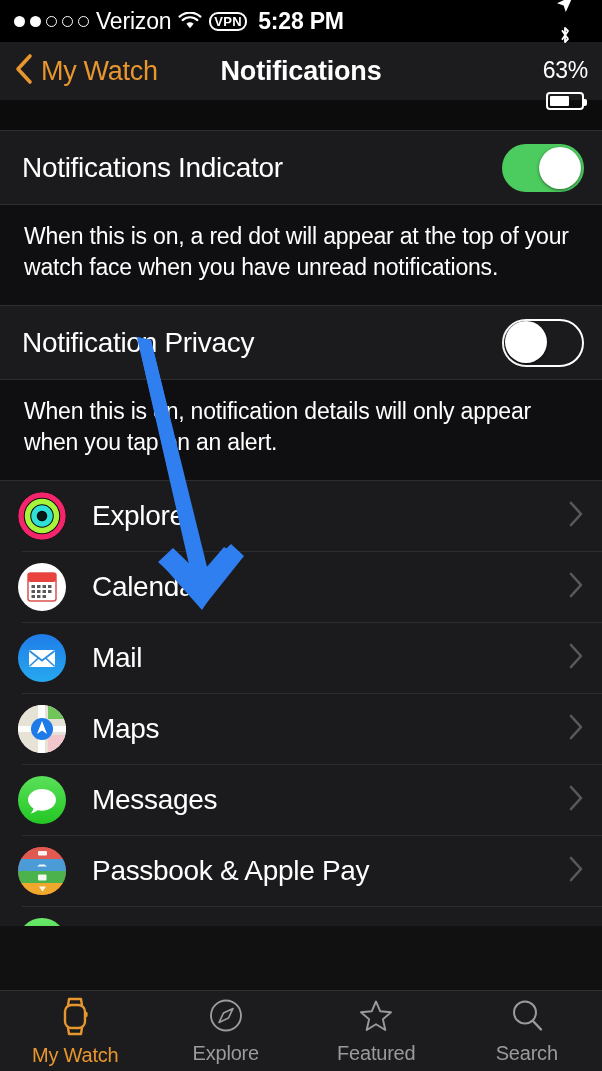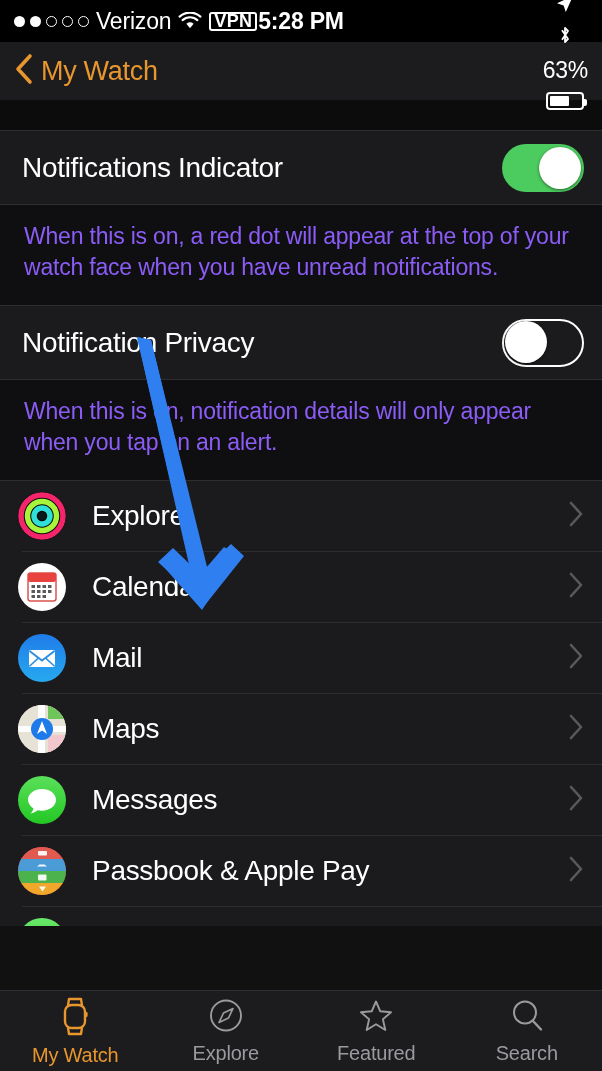--- a/index.html
+++ b/index.html
@@ -16,21 +16,21 @@
     position:relative; height:42px; background:#000; color:#fff;
     display:flex; align-items:center; padding:0 14px;
   }
   .sb-left{ display:flex; align-items:center; gap:7px; }
   .dots{ display:flex; align-items:center; gap:5px; }
   .dot{ width:11px; height:11px; border-radius:50%; background:#fff; }
   .dot.off{ background:transparent; border:1.6px solid #fff; width:11px; height:11px; }
   .carrier{ font-size:23px; letter-spacing:-0.2px; }
   .wifi{ width:24px; height:18px; position:relative; }
   .vpn{
-    border:2px solid #fff; border-radius:3px; font-size:18px; font-weight:bold;
+    border:2px solid #fff; border-radius:9px; font-size:13px; font-weight:bold;
     padding:0px 3px; line-height:15px; letter-spacing:0.3px;
   }
   .sb-time{
     position:absolute; left:0; right:0; text-align:center;
     font-size:23px; font-weight:bold; letter-spacing:-0.2px; pointer-events:none;
   }
   .sb-right{ margin-left:auto; display:flex; align-items:center; gap:8px; z-index:2;flex-direction:column; }
   .batt-pct{ font-size:23px; letter-spacing:-0.3px; }
   .batt{
     width:38px; height:18px; border:2px solid #fff; border-radius:4px;
@@ -63,21 +63,21 @@
 
   .group{ background:#1b1b1d; }
   .row{
     position:relative; display:flex; align-items:center;
     height:73px; padding:0 18px 0 22px; background:#1b1b1d; cursor:pointer;
   }
   .row-label{ font-size:28px; color:#fff; letter-spacing:-0.3px; flex:1; }
   .sep{ height:1px; background:#2d2d30; margin-left:22px; }
 
   .footer-text{
-    background:#0f0f11; color:#8b5cf6;
+    background:#0f0f11; color:#ffffff;
     font-size:23px; line-height:31px; letter-spacing:-0.2px;
     padding:16px 26px 22px 24px;
   }
 
   
   .toggle{ width:82px; height:48px; border-radius:24px; position:relative; flex-shrink:0; cursor:pointer; }
   .toggle.on{ background:#4ccb5e; }
   .toggle.off{ background:#1b1b1d; border:2.5px solid #ffffff; }
   .knob{
     position:absolute; top:3px; width:42px; height:42px; border-radius:50%;
@@ -176,20 +176,21 @@
 
   <div class="navbar">
     <div class="backbtn">
       <span class="chev-back">
         <svg width="20" height="32" viewBox="0 0 20 32">
           <path d="M16 3 4 16l12 13" stroke="#e8962e" stroke-width="3.6" fill="none" stroke-linecap="round" stroke-linejoin="round"></path>
         </svg>
       </span>
       <span class="back-label">My Watch</span>
     </div>
+    <div class="nav-title">Notifications</div>
   </div>
 
   <div class="content">
 
     <div class="gap"></div>
     <div class="hairline"></div>
 
     <div class="group">
       <div class="row">
         <span class="row-label">Notifications Indicator</span>

